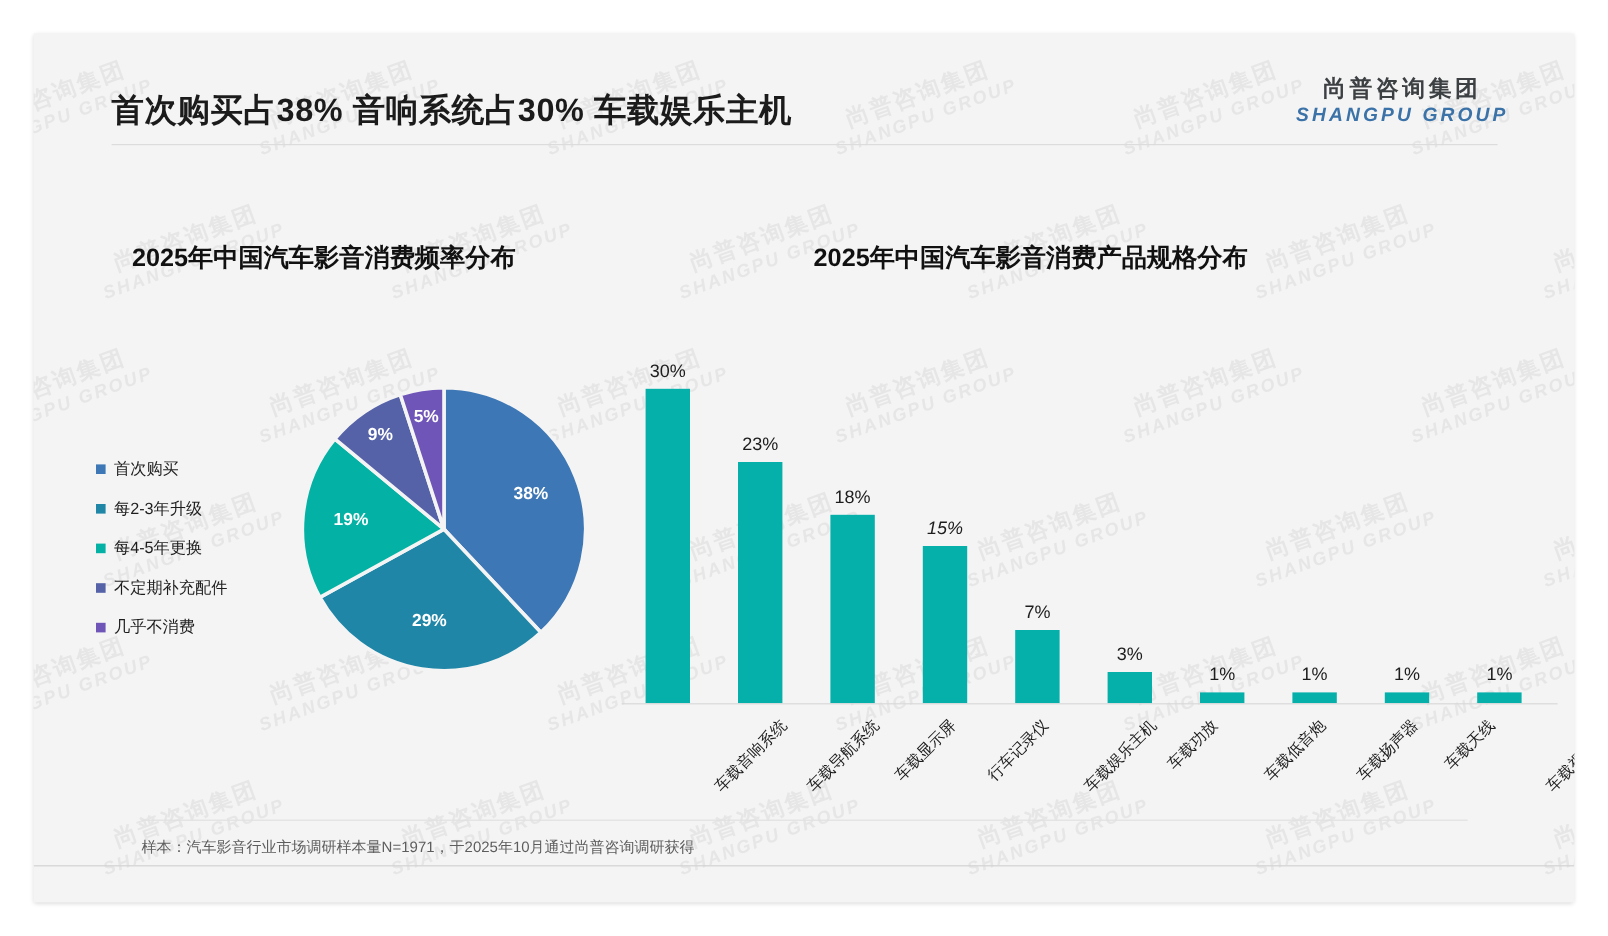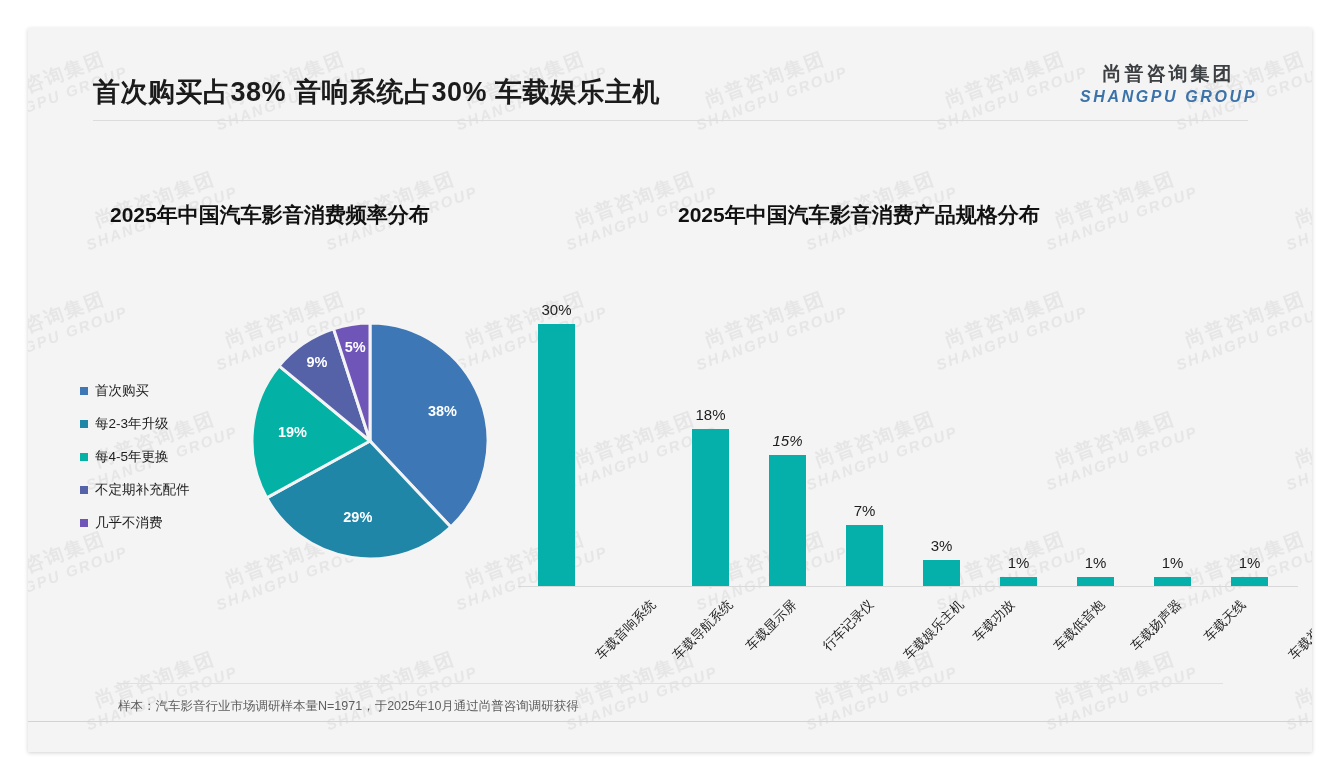--- a/index.html
+++ b/index.html
@@ -475,20 +475,24 @@
           <text class="pie-label" x="105.23258650020219" y="26.762220647818992">5%</text>
         </svg>
     </div>
 
     <div id="bar-wrap">
       <div id="bar-plot">
           <div class="bar-col" style="left: 1.5px;">
             <div class="bar-value">30%</div>
             <div class="bar-rect" style="height: 261.562px; background: rgb(5, 176, 171);"></div>
           </div>
+          <div class="bar-col" style="left: 78.5px;">
+            <div class="bar-value">23%</div>
+            <div class="bar-rect" style="height: 200.531px; background: rgb(5, 176, 171);"></div>
+          </div>
           <div class="bar-col" style="left: 155.5px;">
             <div class="bar-value">18%</div>
             <div class="bar-rect" style="height: 156.938px; background: rgb(5, 176, 171);"></div>
           </div>
           <div class="bar-col" style="left: 232.5px; font-style: italic;">
             <div class="bar-value">15%</div>
             <div class="bar-rect" style="height: 130.781px; background: rgb(5, 176, 171);"></div>
           </div>
           <div class="bar-col" style="left: 309.5px;">
             <div class="bar-value">7%</div>

